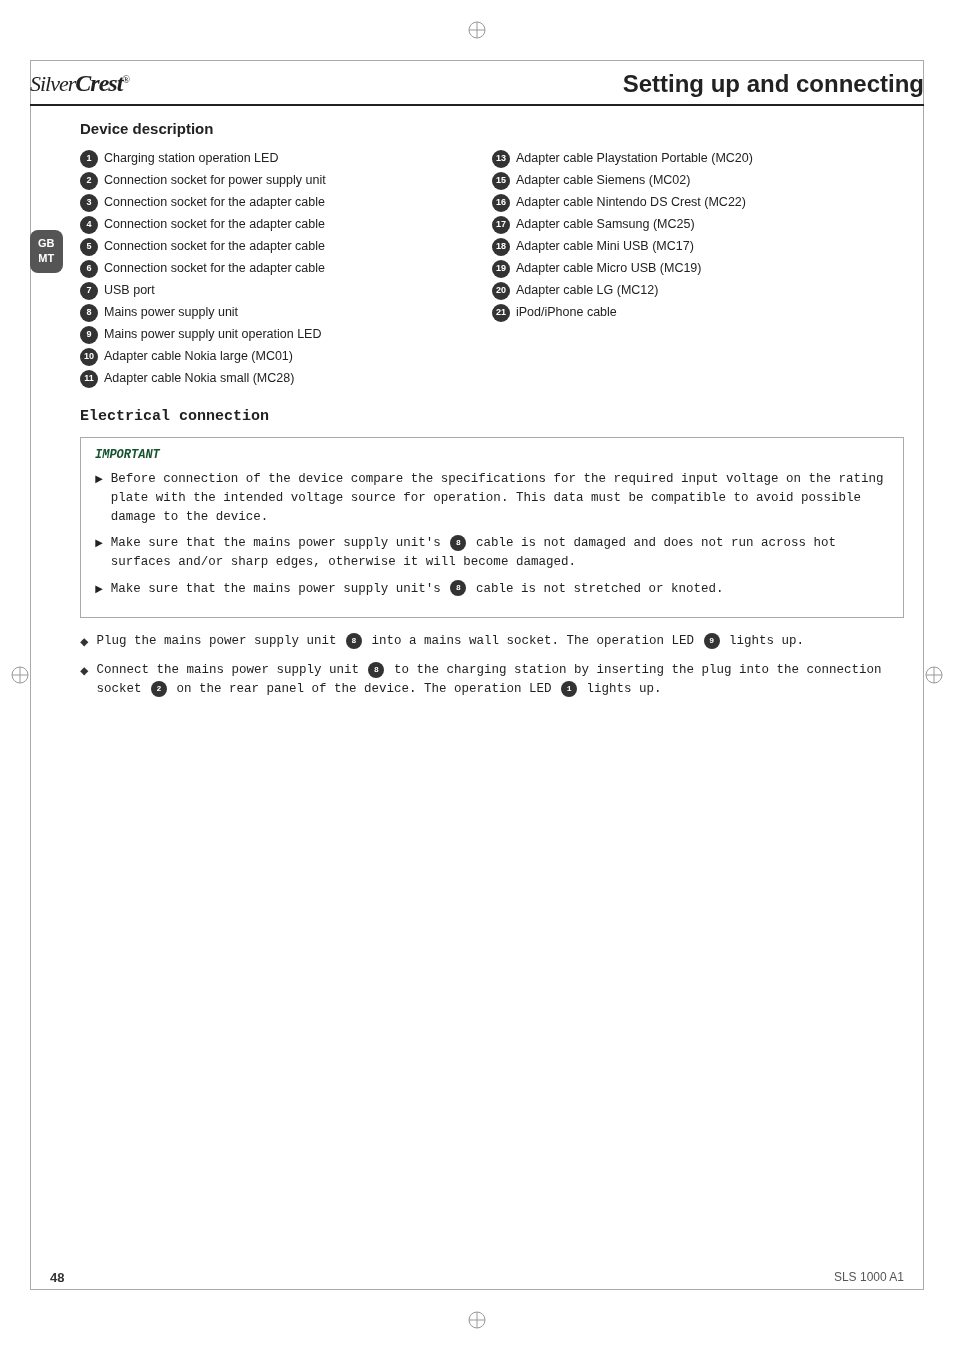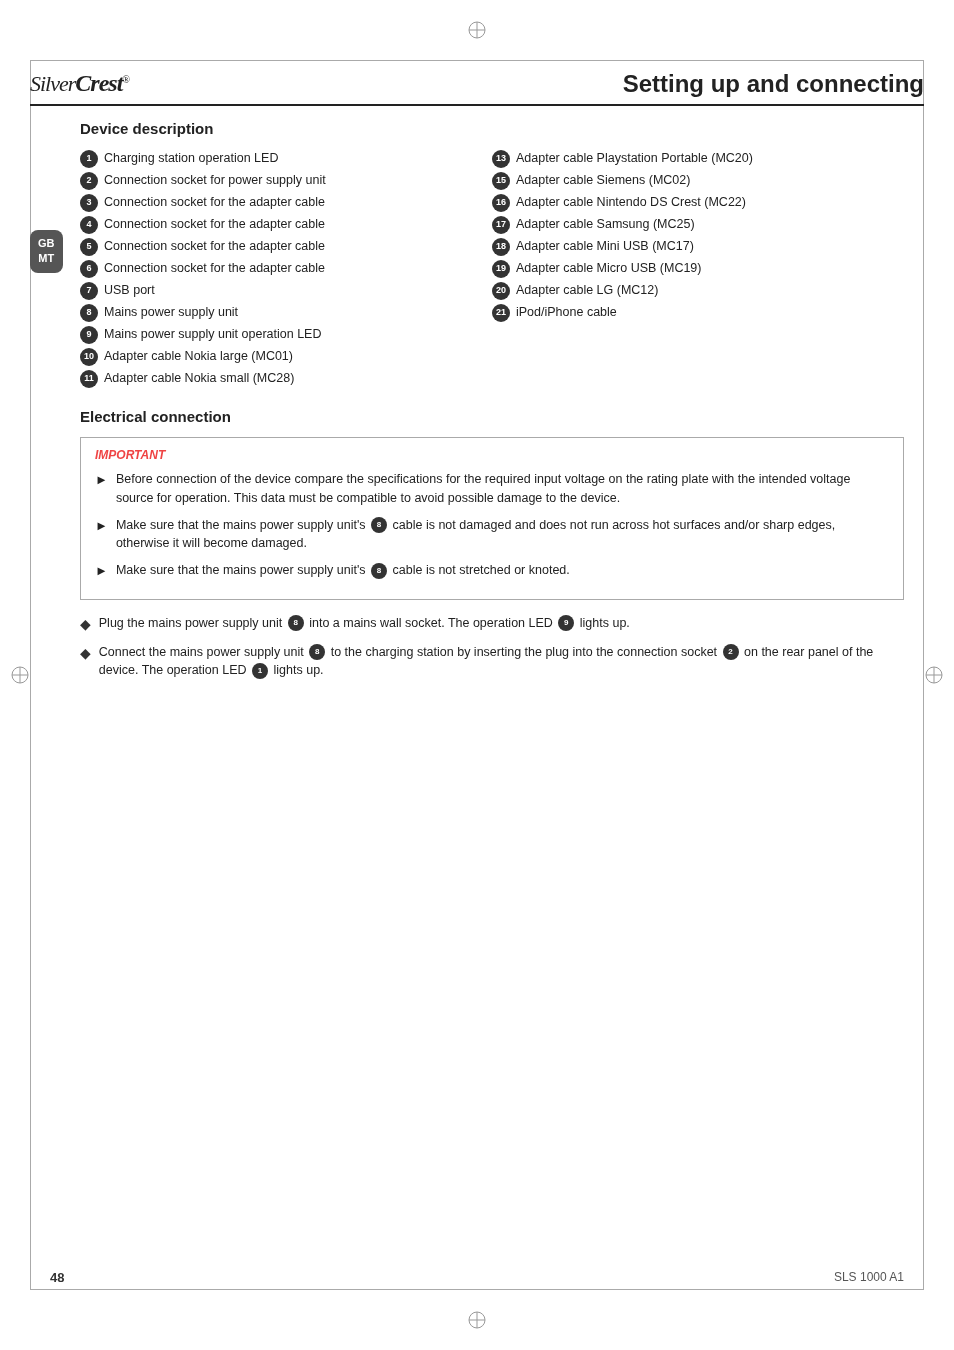--- a/index.html
+++ b/index.html
@@ -184,33 +184,34 @@
       color: white;
       font-size: 9px;
       font-weight: bold;
       flex-shrink: 0;
       margin-right: 6px;
       margin-top: 1px;
     }
 
     
     .electrical-section {
+      font-family: Liberation Mono, monospace;
     }
 
     .important-box {
       border: 1px solid #aaa;
       padding: 10px 14px;
       margin-bottom: 14px;
     }
     .important-label {
       font-size: 12px;
       font-weight: bold;
       font-style: italic;
       margin-bottom: 8px;
-      color: #ef4444;
+      color: #14532d;
     }
 
     .bullet-list {
       list-style: none;
       padding: 0;
     }
     .bullet-list li {
       display: flex;
       align-items: flex-start;
       margin-bottom: 8px;

